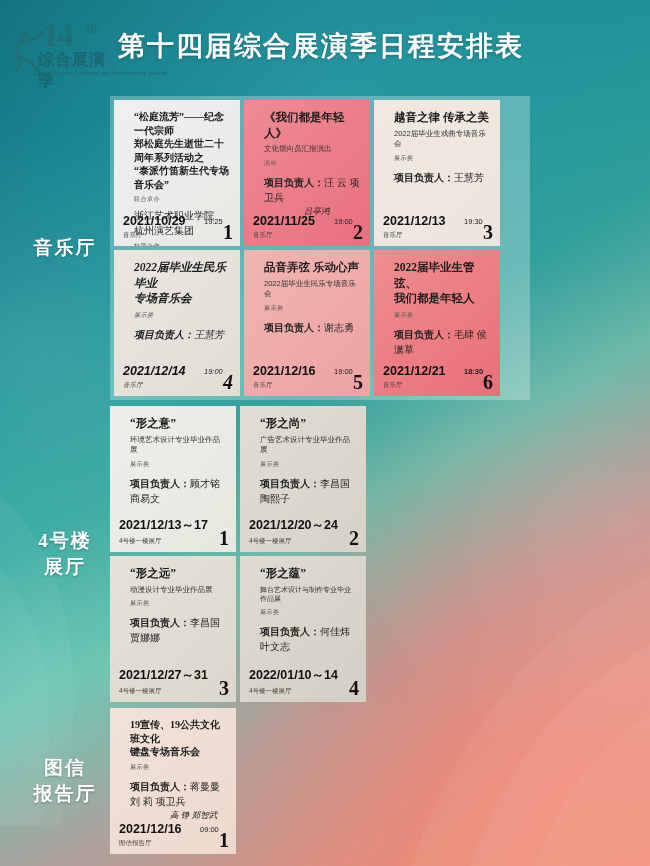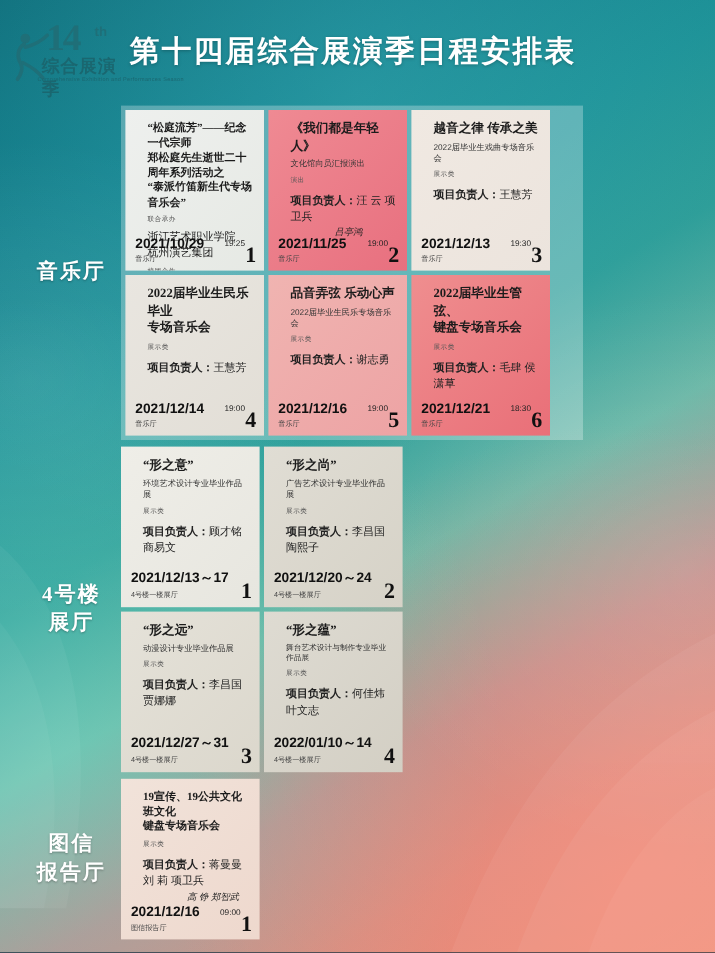--- a/index.html
+++ b/index.html
@@ -88,21 +88,21 @@
   .card .cnum{
     position:absolute;right:7px;bottom:2px;
     font-size:20px;font-weight:bold;color:#111;
     font-family:"Liberation Serif","DejaVu Serif",serif;
   }
 
   
   .t1{background:linear-gradient(135deg,#eef0ee 0%,#e6e9e4 100%);}
   .t2{background:linear-gradient(135deg,#ef8a93 0%,#e8707f 100%);}
   .t3{background:linear-gradient(135deg,#f0e9e2 0%,#ece4dd 100%);}
-  .t4{background:linear-gradient(135deg,#e9e6e0 0%,#e2ded6 100%);}
+  .t4{background:linear-gradient(135deg,#e9e6e0 0%,#e2ded6 100%);font-style:italic;}
   .t5{background:linear-gradient(135deg,#f0b4b1 0%,#eda3a4 100%);}
   .t6{background:linear-gradient(135deg,#ef8e8f 0%,#e96f78 100%);}
   .t7{background:linear-gradient(135deg,#efeee8 0%,#e7e6df 100%);}
   .t8{background:linear-gradient(135deg,#e0ddd4 0%,#d6d2c7 100%);}
   .t9{background:linear-gradient(135deg,#e5e2d9 0%,#dbd7cc 100%);}
   .t10{background:linear-gradient(135deg,#dedbd2 0%,#d3cfc4 100%);}
   .t11{background:linear-gradient(135deg,#f1e3da 0%,#eed8cd 100%);}
 
   .panel-music{background:rgba(255,255,255,.28);padding:4px;}
 </style>
@@ -204,27 +204,27 @@
           <span class="k">项目负责人：</span><span>谢志勇</span>
         </div>
         <div class="cdate">2021/12/16</div>
         <div class="ctime" style="left:90px;">19:00</div>
         <div class="cvenue">音乐厅</div>
         <div class="cnum">5</div>
       </div>
 
       <div class="card t6">
         <div class="ctitle" style="white-space:pre-line;">2022届毕业生管弦、
-键盘专场音乐会</div>
+我们都是年轻人</div>
         <div class="clabel">展示类</div>
         <div class="cperson">
           <span class="k">项目负责人：</span><span>毛肆   侯潇草</span>
         </div>
         <div class="cdate">2021/12/21</div>
-        <div class="ctime" style="left:90px;">18:30</div>
+        <div class="ctime" style="left:90px;font-weight:bold;">18:30</div>
         <div class="cvenue">音乐厅</div>
         <div class="cnum">6</div>
       </div>
 
     </div>
   </div>
 
   <div class="section">
     <div class="section-label" style="white-space:pre-line;">4号楼
 展厅</div>

